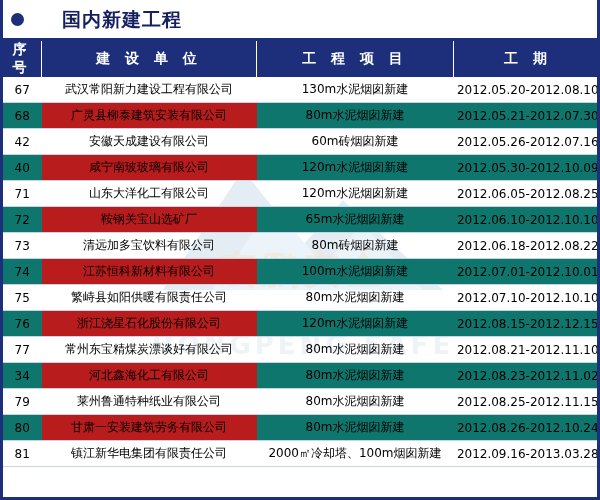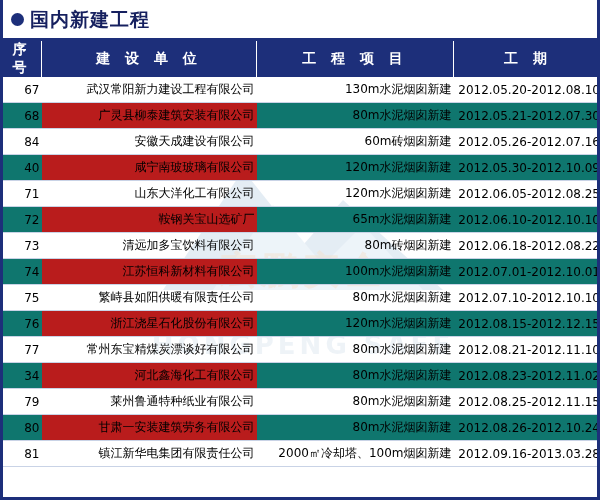--- a/index.html
+++ b/index.html
@@ -82,20 +82,21 @@
     background: #1d2f7a;
     margin-right: 6px;
     flex: 0 0 auto;
   }
   .title-text {
     font-size: 19px;
     font-weight: bold;
     color: #16205f;
     letter-spacing: 1px;
     line-height: 1;
+    margin-left: 32px;
   }
 
   table.grid {
     position: relative;
     z-index: 2;
     width: 100%;
     border-collapse: collapse;
     table-layout: fixed;
   }
   table.grid th {
@@ -108,21 +109,21 @@
     padding: 0;
     border-right: 1px solid #ffffff;
     text-align: center;
   }
   table.grid th:last-child { border-right: none; }
   table.grid td {
     font-size: 12px;
     color: #000;
     height: 25px;
     padding: 0 2px;
-    text-align: right;
+    text-align: center;
     border-bottom: 1px solid #c9d3e6;
     background: transparent;
   }
   tr.alt td {
     background: #0f766e;
   }
   tr.alt td.c-unit { background: #b91c1c; }
   .c-no { width: 38px; }
   .c-unit { width: 214px; text-align: center; }
   .c-proj { width: 196px; text-align: center; margin-left: 23px; }
@@ -163,21 +164,21 @@
           <td class="c-proj">130m水泥烟囱新建</td>
           <td class="c-date">2012.05.20-2012.08.10</td>
         </tr>
         <tr class="alt">
           <td class="c-no">68</td>
           <td class="c-unit">广灵县柳泰建筑安装有限公司</td>
           <td class="c-proj">80m水泥烟囱新建</td>
           <td class="c-date">2012.05.21-2012.07.30</td>
         </tr>
         <tr>
-          <td class="c-no">84</td>
+          <td class="c-no">42</td>
           <td class="c-unit">安徽天成建设有限公司</td>
           <td class="c-proj">60m砖烟囱新建</td>
           <td class="c-date">2012.05.26-2012.07.16</td>
         </tr>
         <tr class="alt">
           <td class="c-no">40</td>
           <td class="c-unit">咸宁南玻玻璃有限公司</td>
           <td class="c-proj">120m水泥烟囱新建</td>
           <td class="c-date">2012.05.30-2012.10.09</td>
         </tr>

